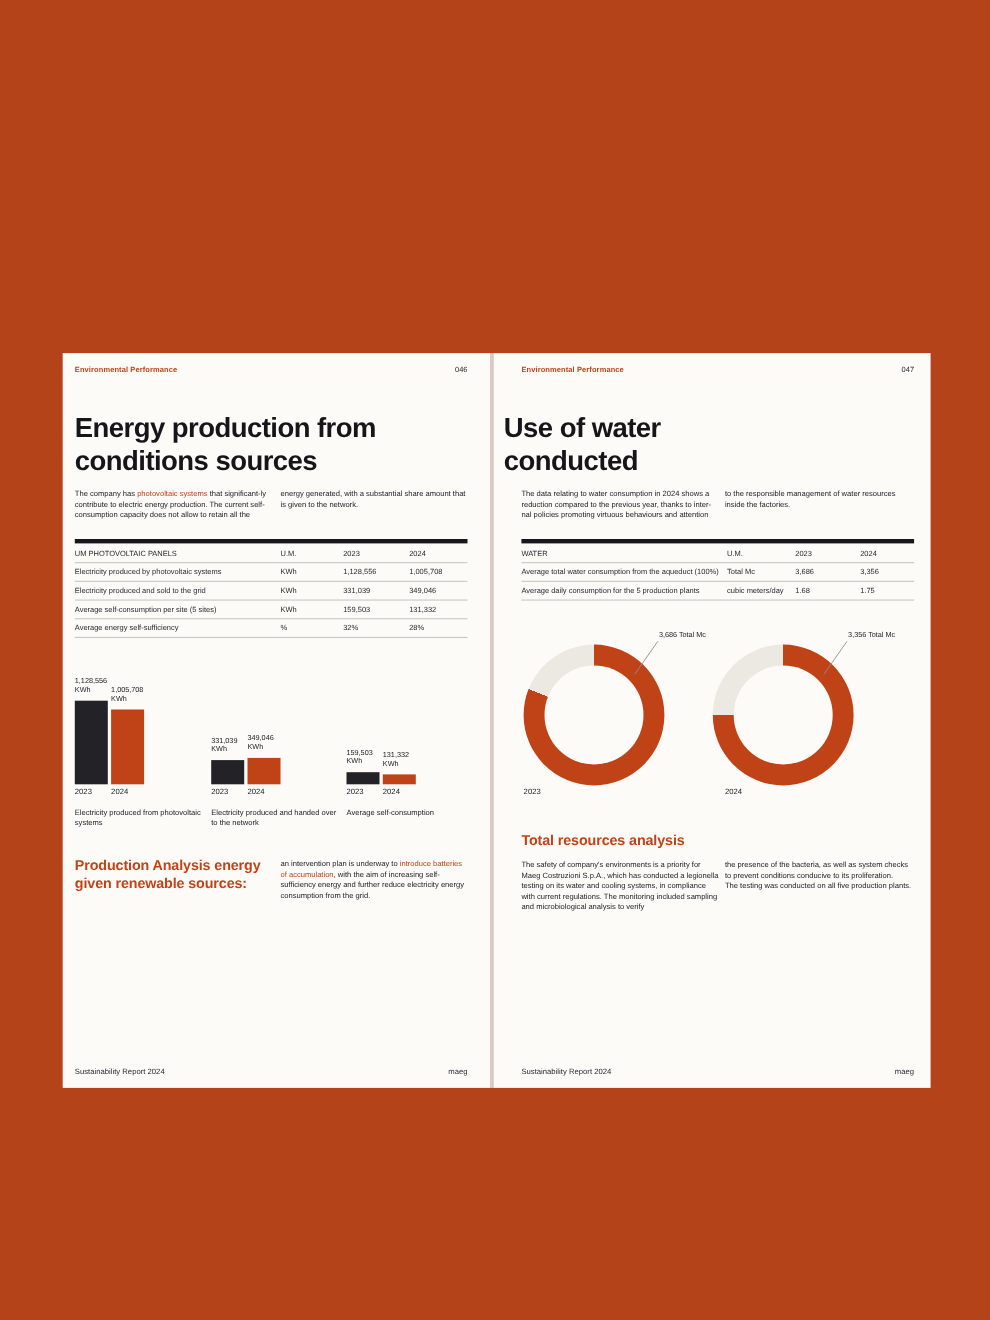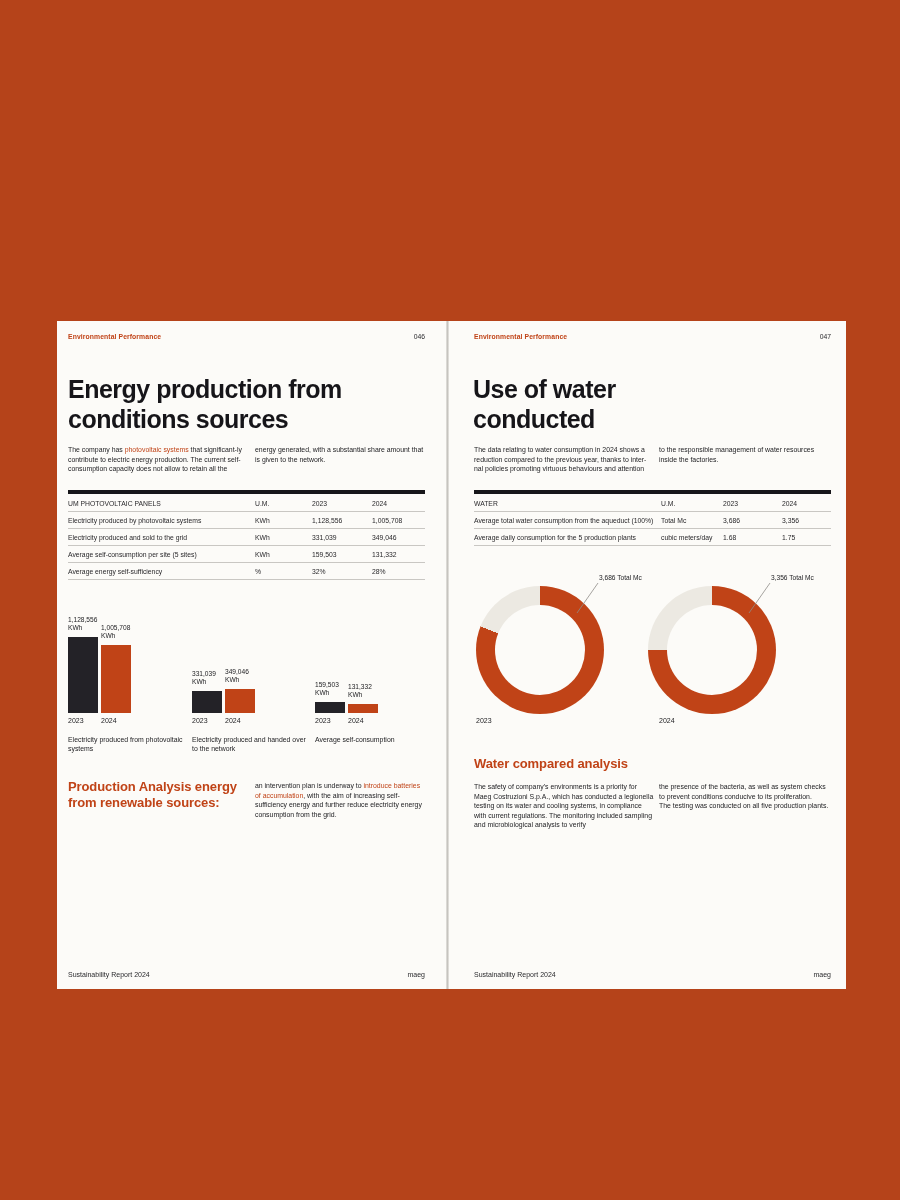--- a/index.html
+++ b/index.html
@@ -154,39 +154,39 @@
           <div>KWh</div>
         </div>
       <div class="bar" style="height: 9px; background: rgb(192, 67, 23);"></div>
       <div class="bar-year">2024</div>
     </div>
 
     <div class="chart-caption" style="left:11px;">Electricity produced from photovoltaic systems</div>
     <div class="chart-caption" style="left:135px;">Electricity produced and handed over to the network</div>
     <div class="chart-caption" style="left:258px;">Average self-consumption</div>
 
-    <div class="section-head" style="left:11px; top:458px; width:190px;">Production Analysis energy from renewable sources:</div>
+    <div class="section-head" style="left:11px; top:458px; width:190px;">Production Analysis energy given renewable sources:</div>
     <p class="body-txt" style="position:absolute; left:198px; top:460px; width:172px;"><span>an intervention plan is underway to </span><span class="accent-inline">introduce batteries of accumulation</span><span>, with the aim of increasing self-sufficiency energy and further reduce electricity energy consumption from the grid.</span></p>
 
     <div class="pf" style="left:11px; right:21px;">
       <span>Sustainability Report 2024</span>
       <span>maeg</span>
     </div>
   </div>
 
   <div class="seam"></div>
 
   <div class="page page-right">
 
     <div class="ph" style="left:25px; right:15px;">
       <span class="crumb">Environmental Performance</span>
       <span class="pagenum">047</span>
     </div>
 
-    <div class="title" style="left:24px;">
+    <div class="title" style="left:9px;">
       <div>Use of water</div>
       <div>conducted</div>
     </div>
 
     <div class="cols" style="left:25px;">
       <p class="body-txt" style="width:178px; margin-right:7px;">The data relating to water consumption in 2024 shows a reduction compared to the previous year, thanks to inter-nal policies promoting virtuous behaviours and attention</p>
       <p class="body-txt" style="width:172px;">to the responsible management of water resources inside the factories.</p>
     </div>
 
     <div class="data-table rt" style="left:25px; width:357px;">
@@ -220,21 +220,21 @@
       <div class="donut-hole"></div>
     </div>
     <div class="donut-callout" style="left:322px;">3,356 Total Mc</div>
     <div class="donut-year" style="left:210px;">2024</div>
 
     <svg class="leader-svg">
       <line x1="149" y1="262" x2="128" y2="292" stroke="#8f8d89" stroke-width="0.8"></line>
       <line x1="321" y1="262" x2="300" y2="292" stroke="#8f8d89" stroke-width="0.8"></line>
     </svg>
 
-    <div class="section-head" style="left:25px; top:435px;">Water compared analysis</div>
+    <div class="section-head" style="left:25px; top:435px;">Total resources analysis</div>
     <div class="cols" style="left:25px; top:461px;">
       <p class="body-txt" style="width:180px; margin-right:5px;">The safety of company's environments is a priority for Maeg Costruzioni S.p.A., which has conducted a legionella testing on its water and cooling systems, in compliance with current regulations. The monitoring included sampling and microbiological analysis to verify</p>
       <p class="body-txt prewrap" style="width:174px;">the presence of the bacteria, as well as system checks to prevent conditions conducive to its proliferation.
 The testing was conducted on all five production plants.</p>
     </div>
 
     <div class="pf" style="left:25px; right:15px;">
       <span>Sustainability Report 2024</span>
       <span>maeg</span>
     </div>

